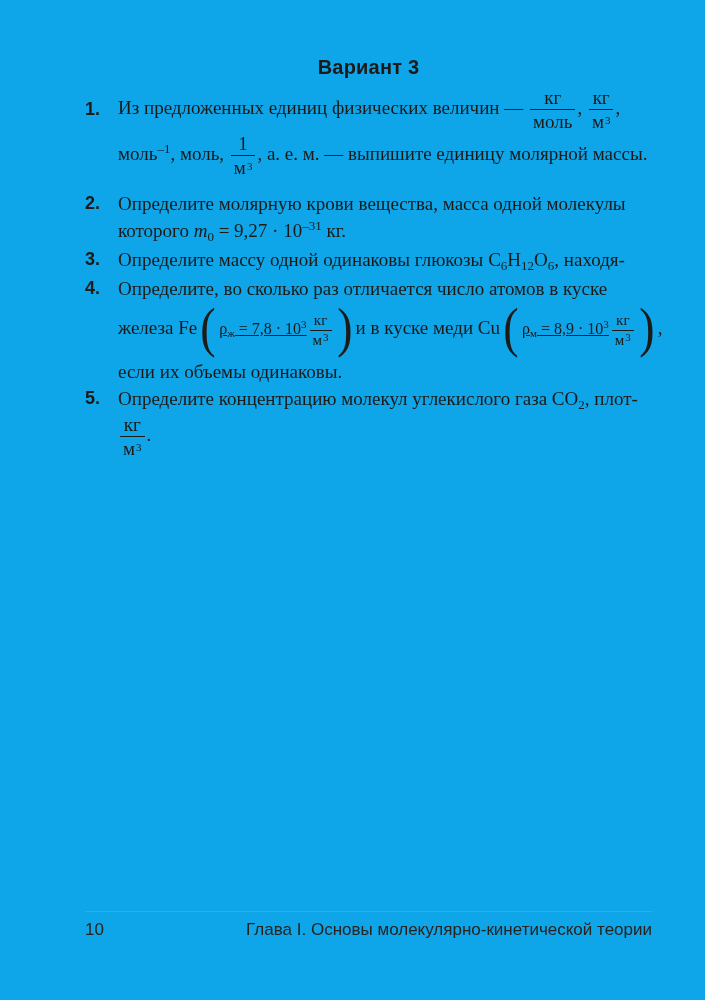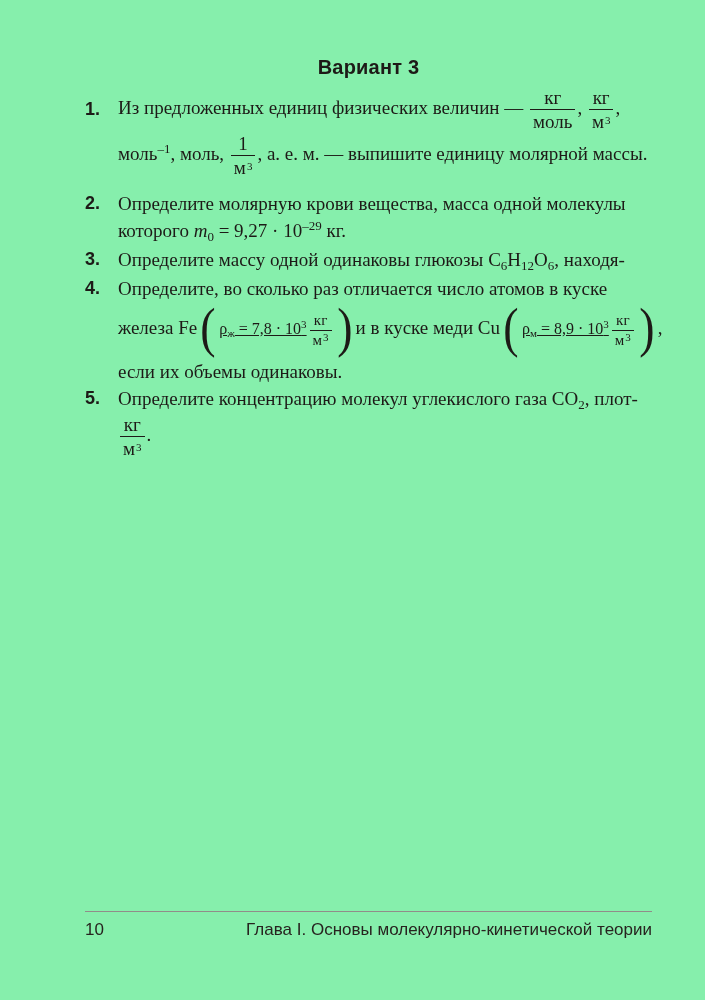--- a/index.html
+++ b/index.html
@@ -2,21 +2,21 @@
 <html><head>
 <meta charset="utf-8">
 <style>
   * { box-sizing: border-box; }
   html, body { margin: 0; padding: 0; background: #ffffff; }
   .page {
     position: relative;
     width: 705px;
     height: 1000px;
     margin: 0 auto;
-    background: #86efac;
+    background: #0ea5e9;
     color: #1d1a17;
     font-family: "Liberation Serif", "DejaVu Serif", serif;
     overflow: hidden;
   }
   .content { position: absolute; left: 85px; top: 56px; width: 567px; }
   .title {
     margin: 0 0 8px 0;
     text-align: center;
     font-family: "Liberation Sans", "DejaVu Sans", sans-serif;
     font-size: 20px;
@@ -88,21 +88,21 @@
       <div class="pbody">
         <div class="line"><span>Из предложенных единиц физических величин — </span><span class="frac"><span class="fn">кг</span><span class="fd">моль</span></span><span>, </span><span class="frac"><span class="fn">кг</span><span class="fd"><span>м</span><span class="fsup">3</span></span></span><span>,</span></div>
         <div class="line"><span>моль</span><span class="sup">–1</span><span>, моль, </span><span class="frac"><span class="fn">1</span><span class="fd"><span>м</span><span class="fsup">3</span></span></span><span>, а. е. м. — выпишите единицу молярной массы.</span></div>
       </div>
     </section>
 
     <section class="problem">
       <span class="num">2.</span>
       <div class="pbody">
         <div class="line">Определите молярную крови вещества, масса одной молекулы</div>
-        <div class="line"><span>которого </span><span class="var">m</span><span class="sub">0</span><span> = 9,27 · 10</span><span class="sup">–29</span><span> кг.</span></div>
+        <div class="line"><span>которого </span><span class="var">m</span><span class="sub">0</span><span> = 9,27 · 10</span><span class="sup">–31</span><span> кг.</span></div>
       </div>
     </section>
 
     <section class="problem">
       <span class="num">3.</span>
       <div class="pbody">
         <div class="line"><span>Определите массу одной одинаковы глюкозы </span><span><span>C</span><span class="sub">6</span><span>H</span><span class="sub">12</span><span>O</span><span class="sub">6</span></span><span>, находя-</span></div>
       </div>
     </section>
 

